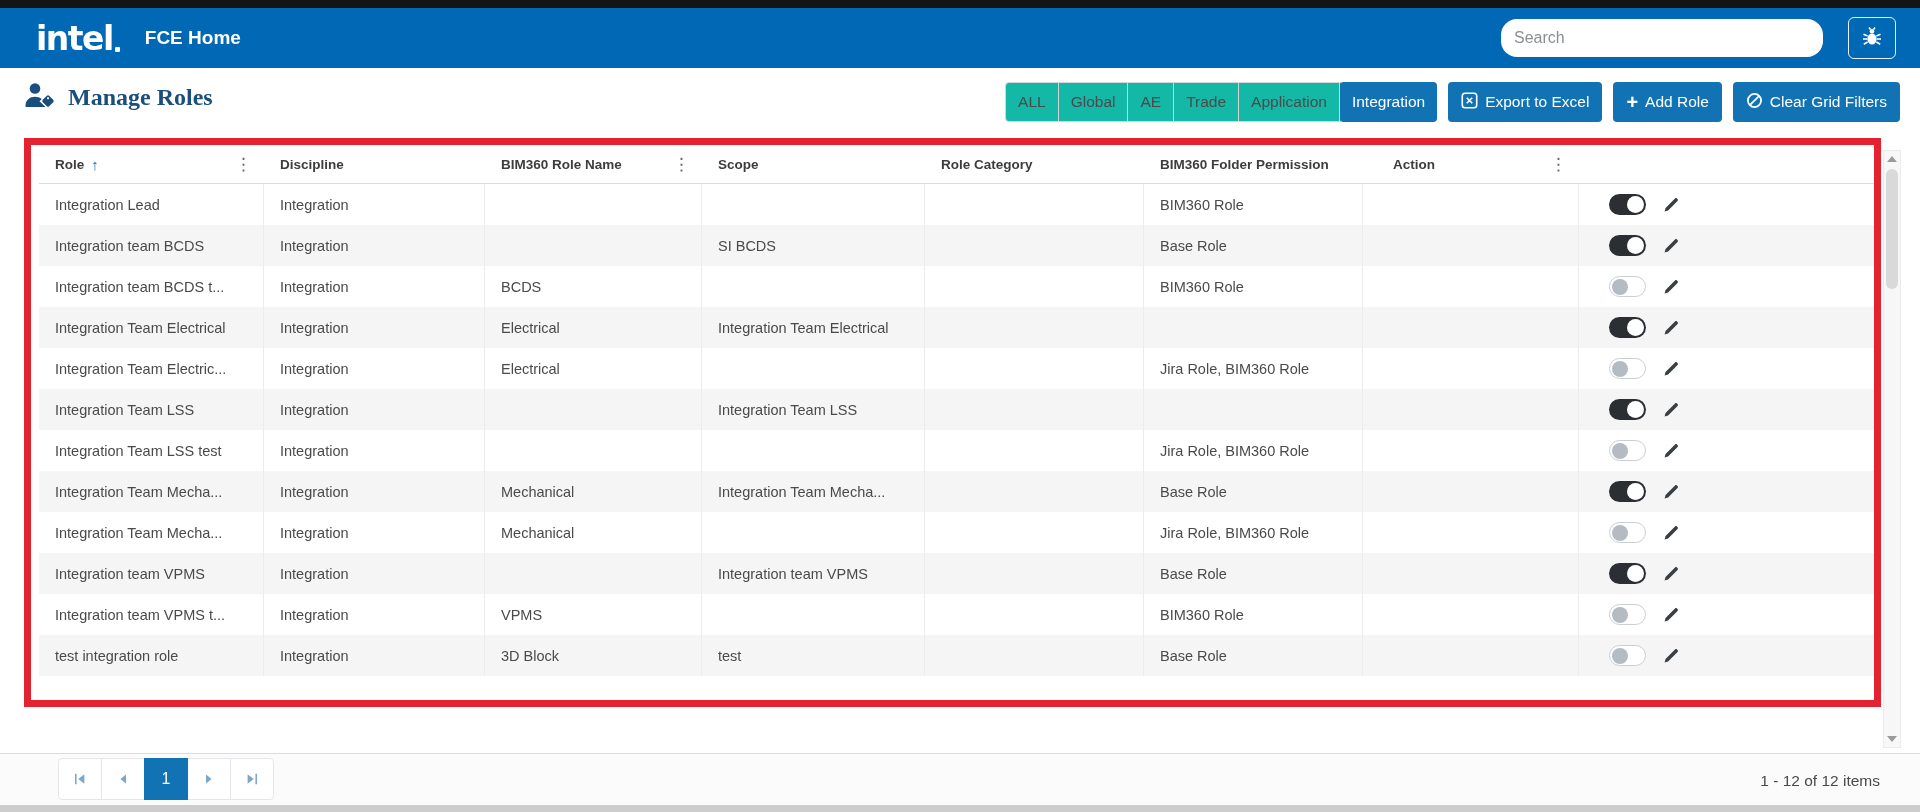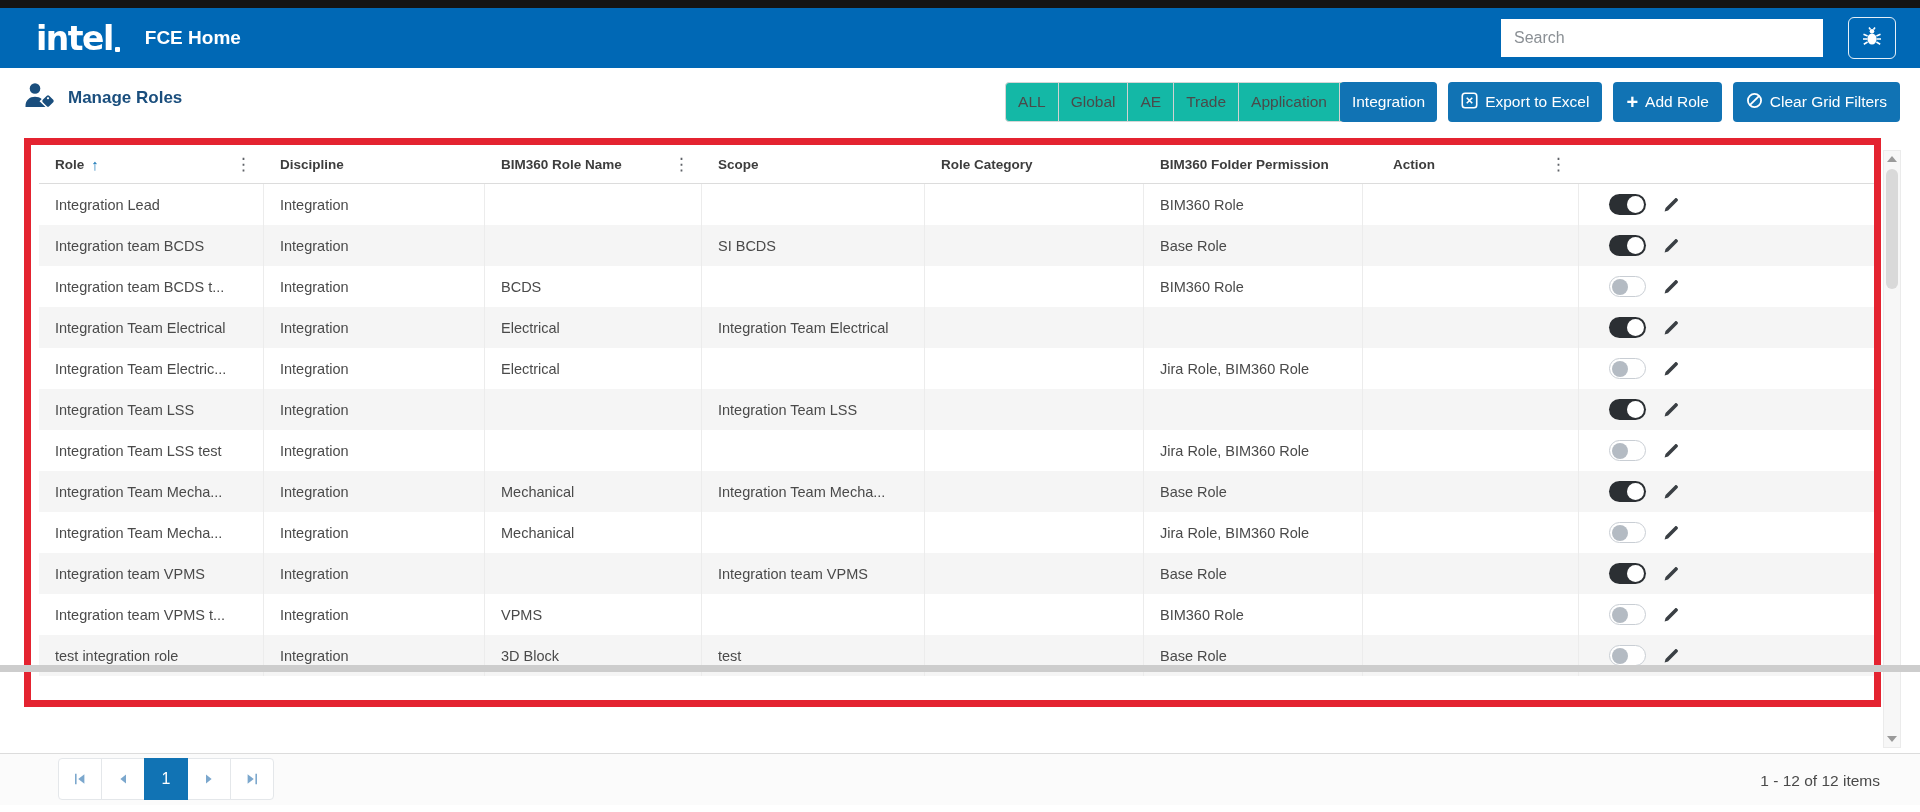--- a/index.html
+++ b/index.html
@@ -1,36 +1,36 @@
 <!DOCTYPE html>
 <html><head>
 <meta charset="utf-8">
 <style>
   * { margin:0; padding:0; box-sizing:border-box; }
   html,body { width:1920px; height:812px; background:#ffffff; font-family:"Liberation Sans",sans-serif; overflow:hidden; }
-  .stage { position:relative; width:1920px; height:672px; background:#fff; }
+  .stage { position:relative; width:1920px; height:812px; background:#fff; }
 
   
   .top-strip { position:absolute; top:0; left:0; right:0; height:8px; background:#141414; }
 
   
   .navbar { position:absolute; top:8px; left:0; right:0; height:60px; background:#0068b5; display:flex; align-items:center; }
   .logo { margin-left:36px; color:#fff; font-weight:bold; font-size:33px; letter-spacing:-1.5px; font-family:"DejaVu Sans",sans-serif; position:relative; line-height:1; }
   .logo::after { content:""; position:absolute; right:-7px; bottom:3px; width:5px; height:5px; background:#fff; border-radius:1px; }
   .brand { margin-left:32px; color:#fff; font-size:19px; font-weight:bold; }
   .nav-links { display:flex; gap:49px; margin-left:49px; }
   .nav-link { color:#fff; font-size:16px; cursor:pointer; white-space:nowrap; }
   .nav-right { margin-left:auto; display:flex; align-items:center; margin-right:24px; gap:25px; }
-  .search-input { width:322px; height:38px; border:none; border-radius:0; padding:0 13px; font-size:16px; color:#333; font-family:"Liberation Sans",sans-serif; outline:none; }
+  .search-input { width:322px; height:38px; border:none; border-radius:16px; padding:0 13px; font-size:16px; color:#333; font-family:"Liberation Sans",sans-serif; outline:none; }
   .search-input::placeholder { color:#8a8f94; }
   .bug-btn { width:48px; height:42px; background:transparent; border:1px solid rgba(255,255,255,.9); border-radius:6px; display:flex; align-items:center; justify-content:center; cursor:pointer; }
 
   
   .title-wrap { position:absolute; top:82px; left:24px; display:flex; align-items:center; gap:10px; }
-  .page-title { font-size:17px; font-weight:bold; color:#1a4e7d; }
+  .page-title { font-size:24px; font-weight:bold; color:#1a4e7d;font-family:Liberation Serif, serif; }
   .controls { position:absolute; top:82px; right:20px; display:flex; align-items:center; gap:11px; }
   .tab-group { display:flex; background:#14b8a6; border:1px solid #d6d6d6; border-radius:4px; }
   .tab { height:38px; line-height:38px; padding:0 12px; font-size:15.5px; color:#4a4a4a; border-right:1px solid #d2d2d2; cursor:pointer; white-space:nowrap; }
   .tab:last-child { border-right:none; }
   .tab.active { background:#1173b4; color:#fff; border-radius:4px; margin:-1px -1px -1px 0; height:40px; line-height:40px; border-right:none; }
   .btn { height:40px; background:#1173b4; color:#fff; border:none; border-radius:4px; display:flex; align-items:center; gap:7px; padding:0 13px; font-size:15.5px; cursor:pointer; font-family:"Liberation Sans",sans-serif; white-space:nowrap; }
   .btn .plus { font-size:20px; font-weight:bold; line-height:1; }
 
   
   .red-box { position:absolute; left:24px; top:138px; width:1857px; height:569px; border:7px solid #e42330; background:#fff; }

